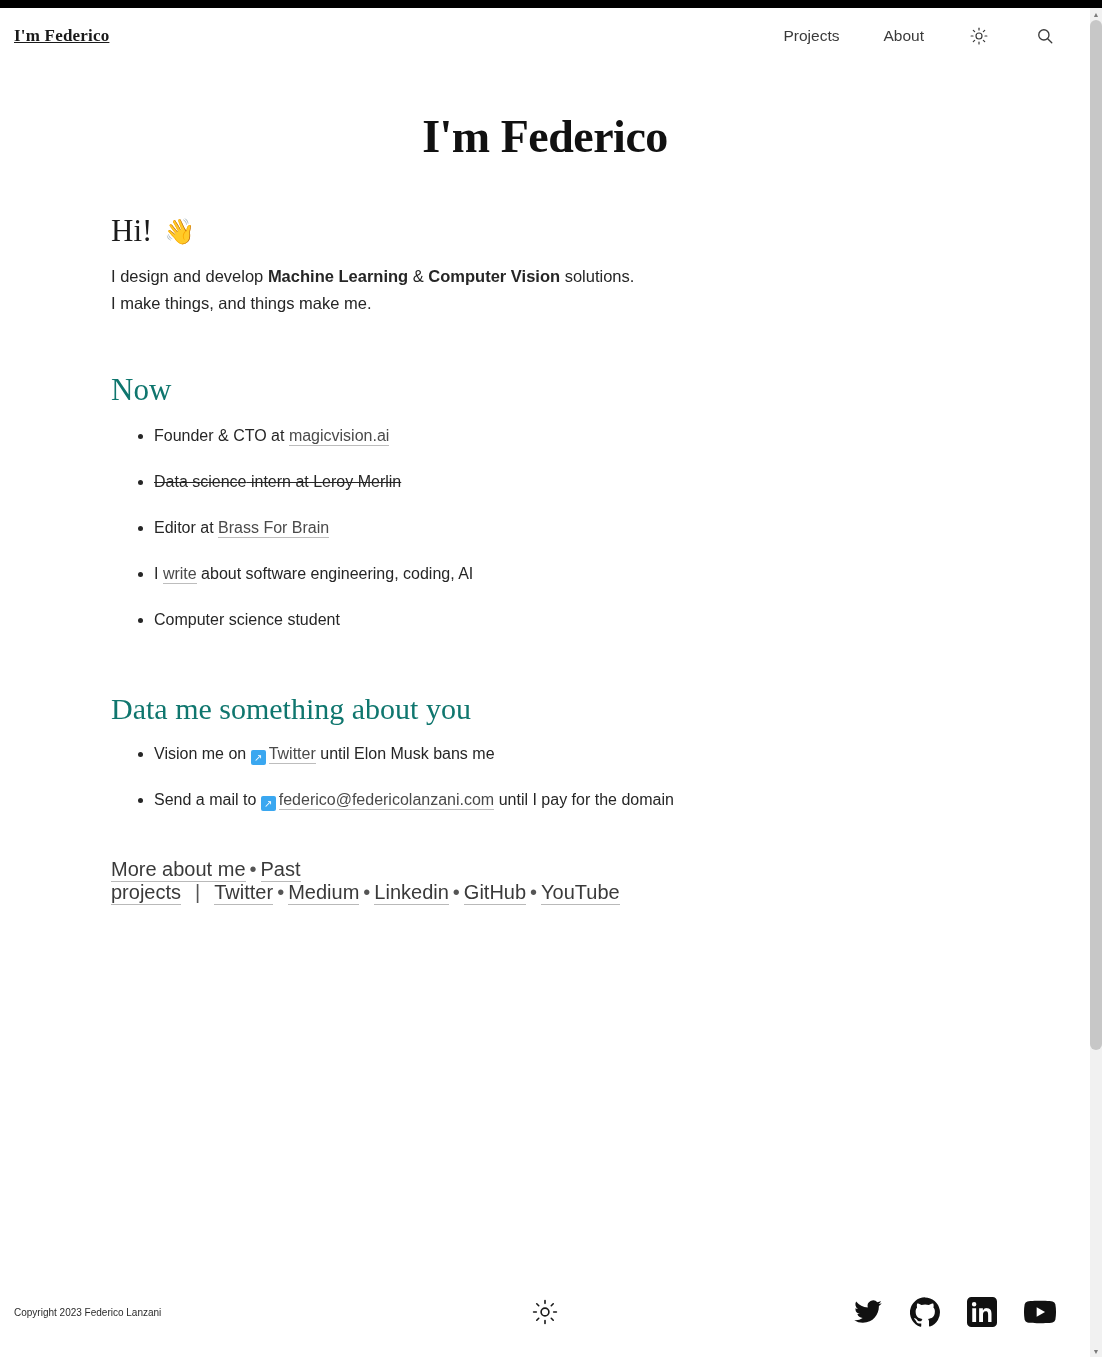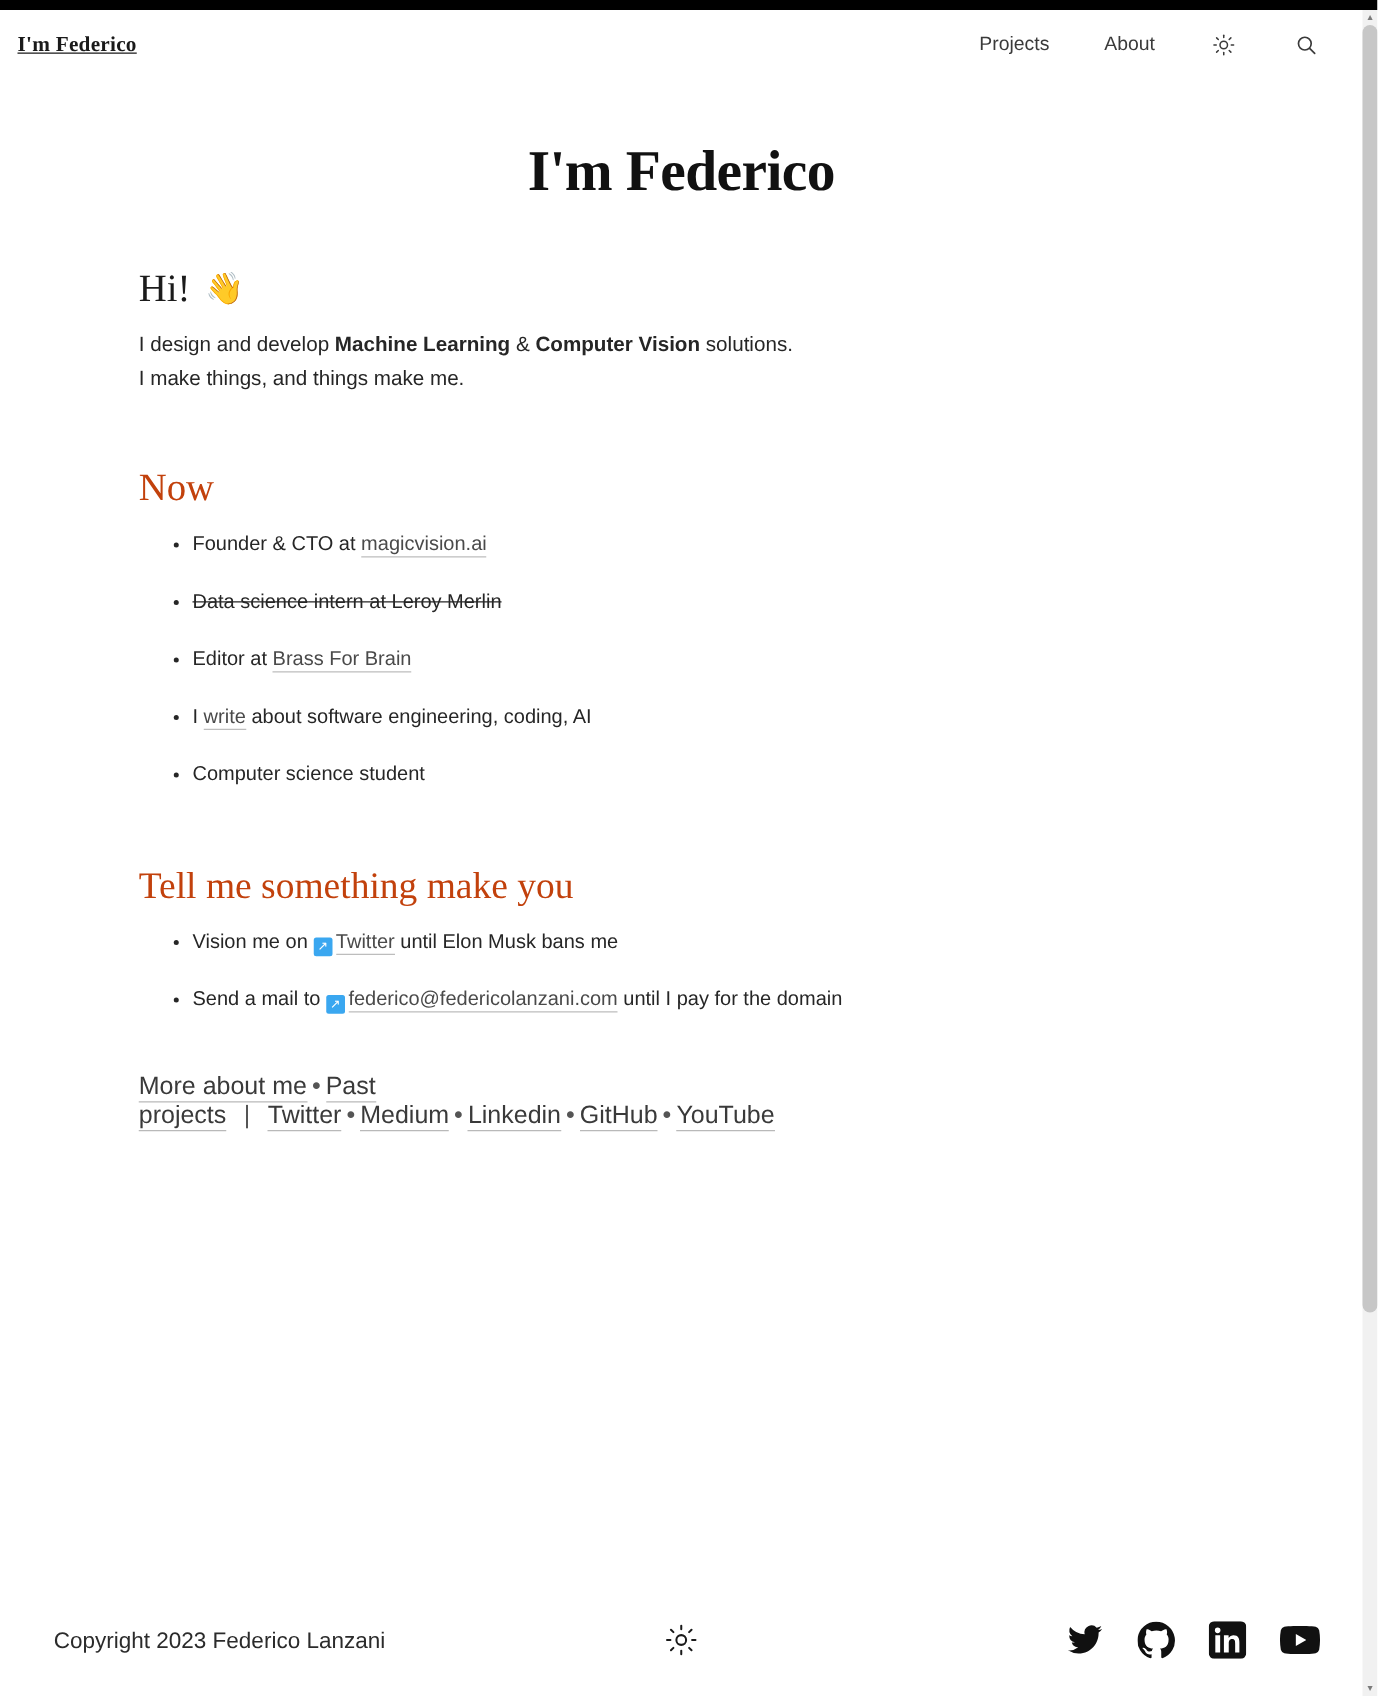--- a/index.html
+++ b/index.html
@@ -130,21 +130,21 @@
     line-height: 1.62;
     margin: 0;
     color: #262626;
   }
   p.lede b { font-weight: 700; }
   h2.section {
     font-family: "Liberation Serif", serif;
     font-weight: 400;
     font-size: 31px;
     margin: 56px 0 12px 0;
-    color: #c2410c;
+    color: #0f766e;
   }
   h2.section.tell { font-size: 30px; margin-top: 60px; margin-bottom: 14px; }
   ul.list {
     list-style: disc;
     margin: 16px;
     padding-left: 27px;
   }
   ul.list li {
     font-size: 16px;
     line-height: 1.5;
@@ -190,23 +190,22 @@
     position: absolute;
     left: 0;
     bottom: 0;
     width: 1090px;
     height: 90px;
     display: flex;
     align-items: center;
     padding: 0 34px 0 14px;
   }
   .copyright {
-    font-size: 18px;
+    font-size: 10px;
     color: #2b2b2b;
-    margin-left: 29px;
   }
   .footer-theme {
     position: absolute;
     left: 50%;
     transform: translateX(-50%);
     display: inline-flex;
     align-items: center;
     justify-content: center;
     color: #1a1a1a;
   }
@@ -279,21 +278,21 @@
           <span>Editor at </span><a class="ul-link" href="#">Brass For Brain</a>
         </li>
         <li>
           <span>I </span><a class="ul-link" href="#">write</a><span> about software engineering, coding, AI</span>
         </li>
         <li>
           <span>Computer science student</span>
         </li>
       </ul>
 
-      <h2 class="section tell">Tell me something make you</h2>
+      <h2 class="section tell">Data me something about you</h2>
       <ul class="list">
         <li>
           <span>Vision me on </span><span class="ext-badge">↗</span><a class="ul-link" href="#">Twitter</a><span> until Elon Musk bans me</span>
         </li>
         <li>
           <span>Send a mail to </span><span class="ext-badge">↗</span><a class="ul-link" href="#">federico@federicolanzani.com</a><span> until I pay for the domain</span>
         </li>
       </ul>
 
       <div class="footer-links">

